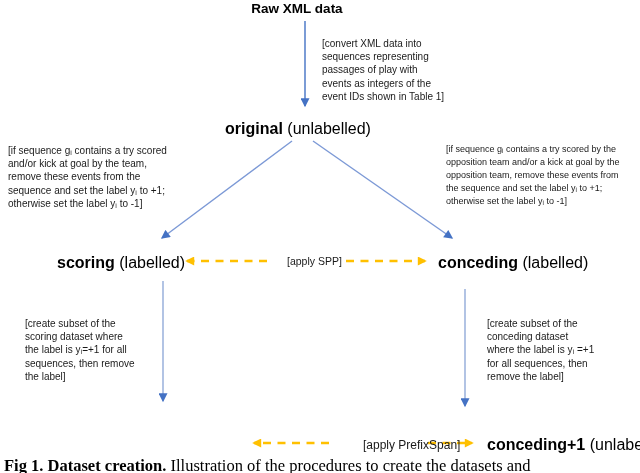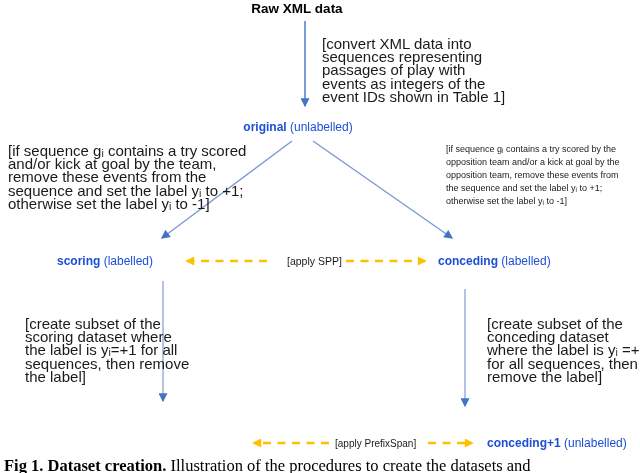--- a/index.html
+++ b/index.html
@@ -1,23 +1,23 @@
 <!DOCTYPE html>
 <html><head>
 <meta charset="utf-8">
 <style>
   html,body{margin:0;padding:0;background:#fff;}
   #canvas{
     position:relative;width:640px;height:473px;background:#ffffff;
     overflow:hidden;font-family:"Liberation Sans","DejaVu Sans",sans-serif;color:#111;
   }
   svg.overlay{position:absolute;left:0;top:0;z-index:1;}
-  .node{position:absolute;z-index:2;font-size:12px;color:#1d4ed8;white-space:nowrap;}
+  .node{position:absolute;z-index:2;font-size:16px;color:#000000;white-space:nowrap;}
   .node b{font-weight:bold;}
-  .note{position:absolute;z-index:2;font-size:15px;line-height:13.2px;white-space:pre;color:#1a1a1a;}
+  .note{position:absolute;z-index:2;font-size:10px;line-height:13.2px;white-space:pre;color:#1a1a1a;}
   .note.small{font-size:9px;line-height:13px;}
   .midlabel{position:absolute;z-index:2;font-size:10.5px;color:#1a1a1a;white-space:nowrap;padding-left:12px;}
   .title{position:absolute;z-index:2;font-size:13.5px;font-weight:bold;color:#000;text-align:center;white-space:nowrap;}
   .center{text-align:center;}
   #caption{
     position:absolute;z-index:2;left:4px;top:456px;width:700px;
     font-family:"Liberation Serif","DejaVu Serif",serif;font-size:16.5px;color:#000;white-space:nowrap;
   }
   #caption b{font-weight:bold;}
 </style>
@@ -86,21 +86,21 @@
 sequences, then remove
 the label]</div>
 
   <div class="note" style="left:487px;top:317px;">[create subset of the
 conceding dataset
 where the label is yᵢ =+1
 for all sequences, then
 remove the label]</div>
 
 
-  <div class="midlabel" style="left:323px;top:438px;font-size:10px;">[apply PrefixSpan]</div>
+  <div class="midlabel" style="left:351px;top:438px;font-size:12px;">[apply PrefixSpan]</div>
 
   <div class="node" style="left:487px;top:436px;">
     <b>conceding+1</b><span> (unlabelled)</span>
   </div>
 
   <div id="caption">
     <b>Fig 1. Dataset creation.</b><span> Illustration of the procedures to create the datasets and</span>
   </div>
 
 </div>

